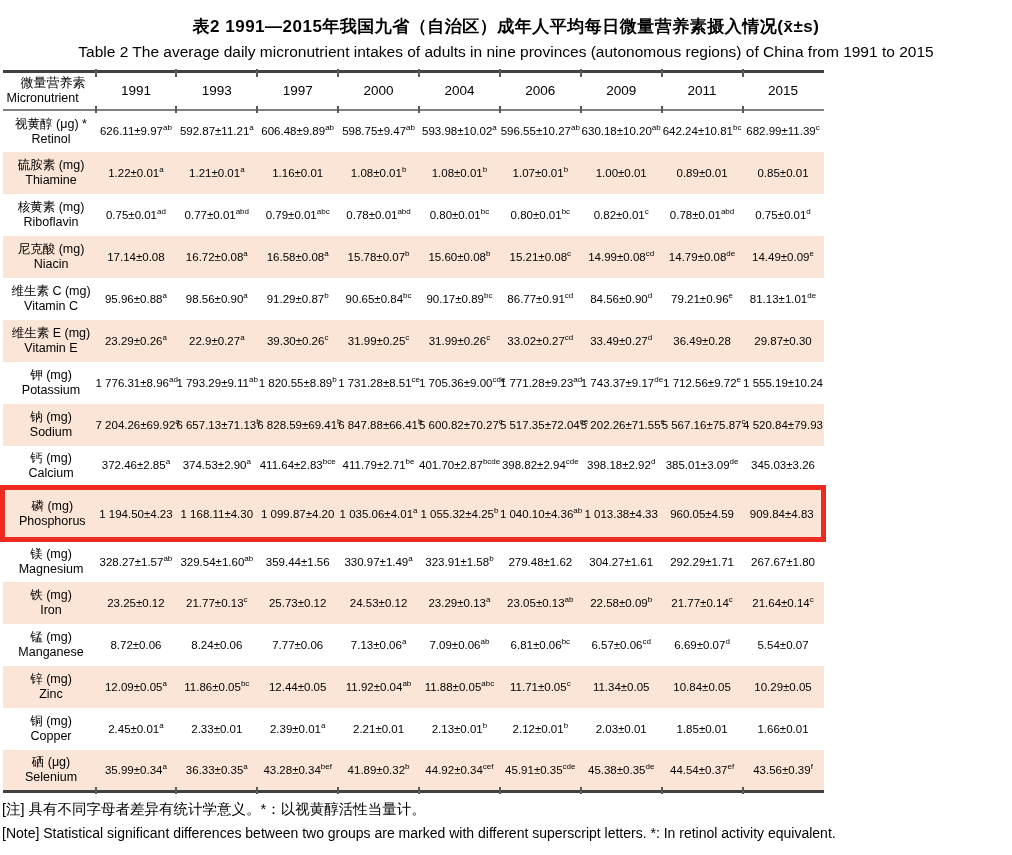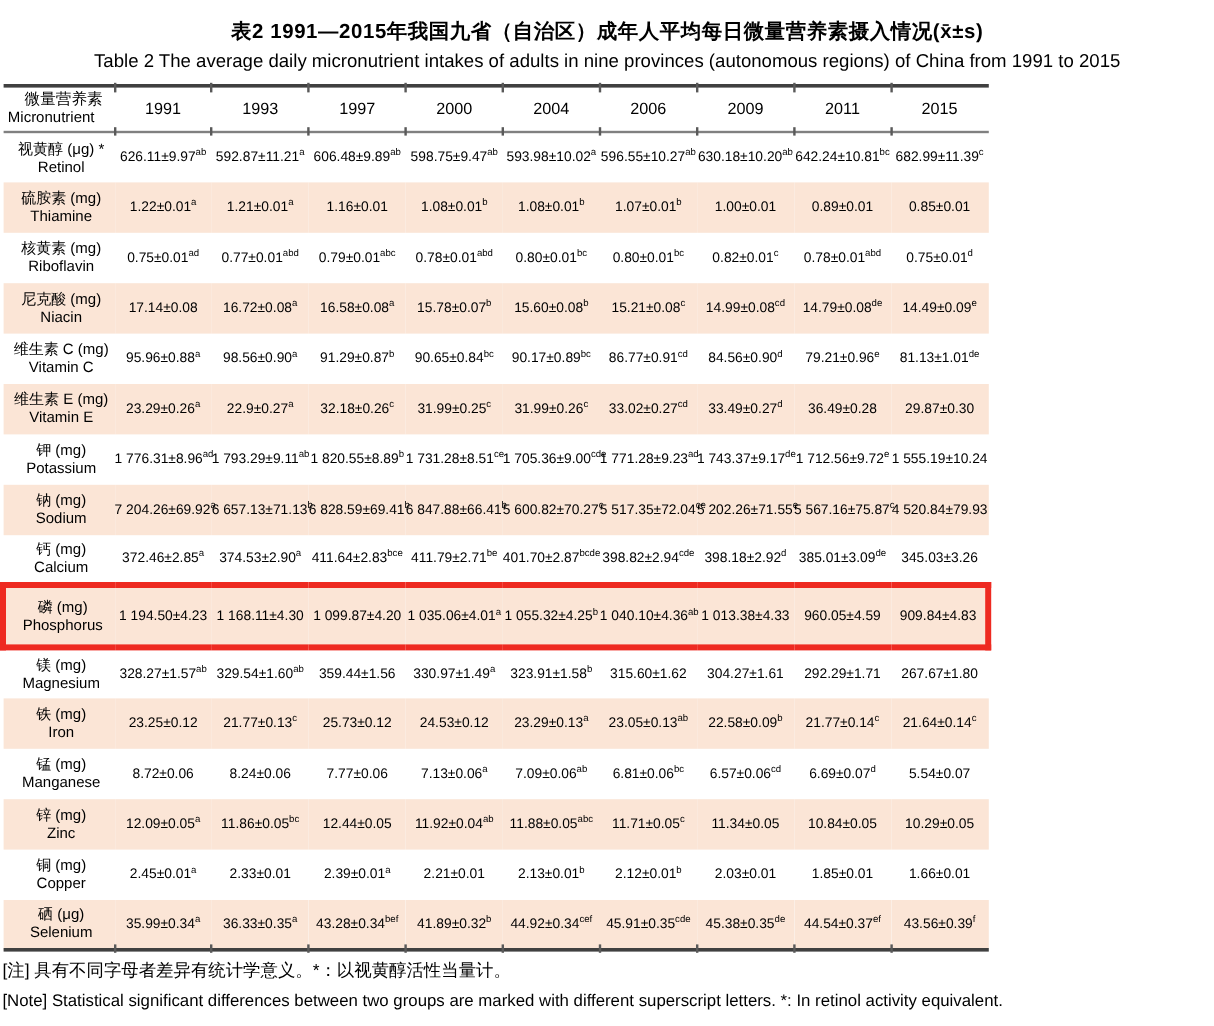--- a/index.html
+++ b/index.html
@@ -169,21 +169,21 @@
         <td class="vcell"><span>79.21±0.96</span><sup class="sig">e</sup></td>
         <td class="vcell"><span>81.13±1.01</span><sup class="sig">de</sup></td>
       </tr>
       <tr class="stripe">
         <td class="label">
           <div class="zh">维生素 E (mg)</div>
           <div class="en">Vitamin E</div>
         </td>
         <td class="vcell"><span>23.29±0.26</span><sup class="sig">a</sup></td>
         <td class="vcell"><span>22.9±0.27</span><sup class="sig">a</sup></td>
-        <td class="vcell"><span>32.18±0.26</span><sup class="sig">c</sup></td>
+        <td class="vcell"><span>39.30±0.26</span><sup class="sig">c</sup></td>
         <td class="vcell"><span>31.99±0.25</span><sup class="sig">c</sup></td>
         <td class="vcell"><span>31.99±0.26</span><sup class="sig">c</sup></td>
         <td class="vcell"><span>33.02±0.27</span><sup class="sig">cd</sup></td>
         <td class="vcell"><span>33.49±0.27</span><sup class="sig">d</sup></td>
         <td class="vcell"><span>36.49±0.28</span></td>
         <td class="vcell"><span>29.87±0.30</span></td>
       </tr>
       <tr>
         <td class="label">
           <div class="zh">钾 (mg)</div>
@@ -247,21 +247,21 @@
       <tr>
         <td class="label">
           <div class="zh">镁 (mg)</div>
           <div class="en">Magnesium</div>
         </td>
         <td class="vcell"><span>328.27±1.57</span><sup class="sig">ab</sup></td>
         <td class="vcell"><span>329.54±1.60</span><sup class="sig">ab</sup></td>
         <td class="vcell"><span>359.44±1.56</span></td>
         <td class="vcell"><span>330.97±1.49</span><sup class="sig">a</sup></td>
         <td class="vcell"><span>323.91±1.58</span><sup class="sig">b</sup></td>
-        <td class="vcell"><span>315.60±1.62</span></td>
+        <td class="vcell"><span>279.48±1.62</span></td>
         <td class="vcell"><span>304.27±1.61</span></td>
         <td class="vcell"><span>292.29±1.71</span></td>
         <td class="vcell"><span>267.67±1.80</span></td>
       </tr>
       <tr class="stripe">
         <td class="label">
           <div class="zh">铁 (mg)</div>
           <div class="en">Iron</div>
         </td>
         <td class="vcell"><span>23.25±0.12</span></td>

